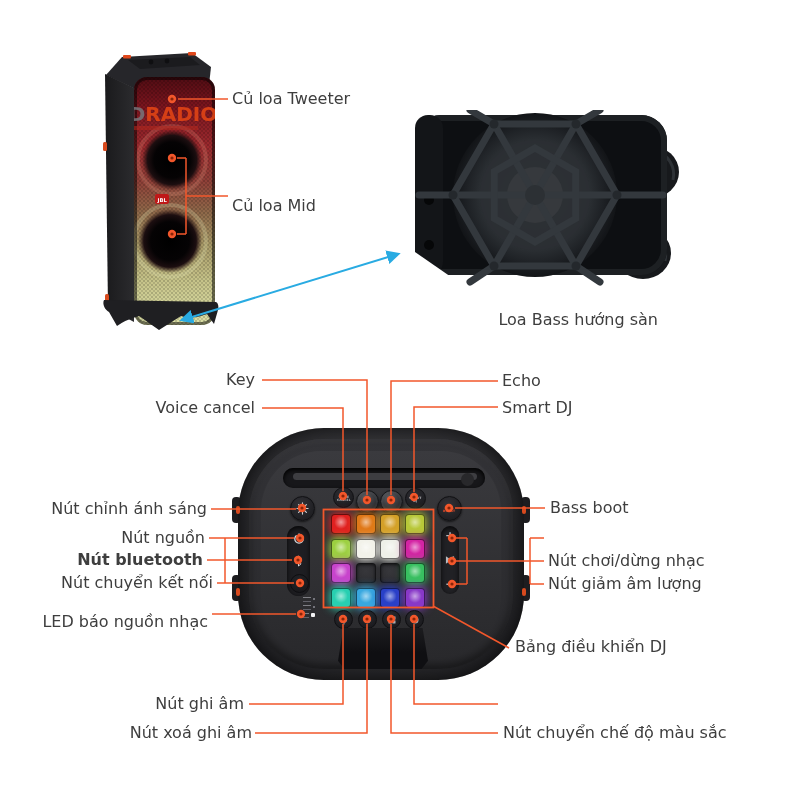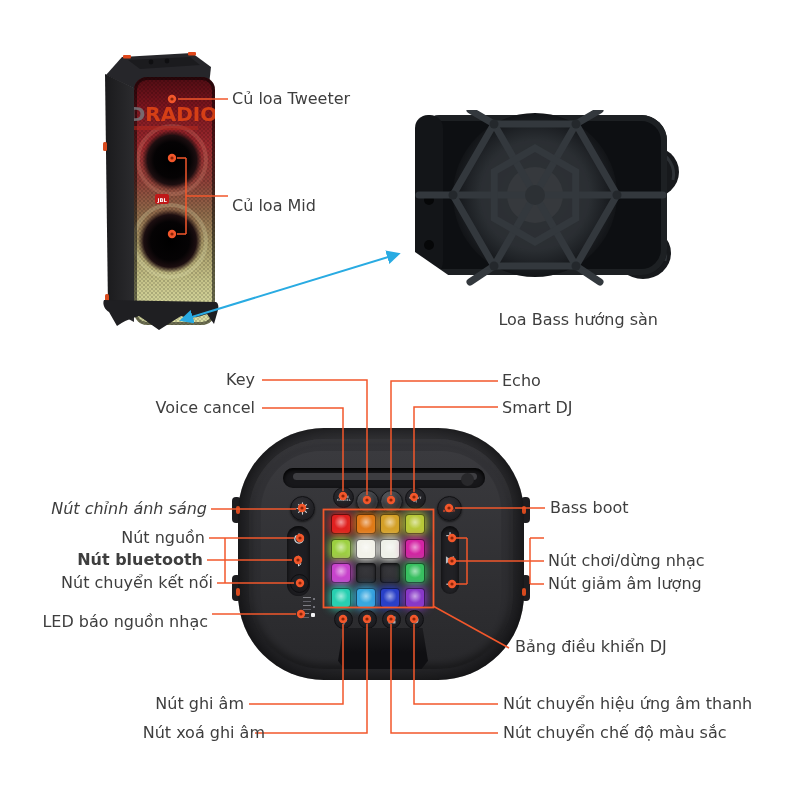--- a/index.html
+++ b/index.html
@@ -366,29 +366,28 @@
 
   <div class="label" style="left:232px;top:90px;">Củ loa Tweeter</div>
   <div class="label" style="left:232px;top:187px;margin-top:10px;">Củ loa Mid</div>
   <div class="label" style="left:408px;top:311px;width:250px;text-align:right;">Loa Bass hướng sàn</div>
 
   <div class="label r" style="right:545px;top:371px;text-align:center;">Key</div>
   <div class="label r" style="right:545px;top:399px;">Voice cancel</div>
   <div class="label" style="left:502px;top:372px;">Echo</div>
   <div class="label" style="left:502px;top:399px;">Smart DJ</div>
 
-  <div class="label r" style="right:593px;top:500px;font-style:italic;">Nút chỉnh ánh sáng</div>
+  <div class="label r" style="right:593px;top:500px;">Nút chỉnh ánh sáng</div>
   <div class="label r" style="right:595px;top:529px;">Nút nguồn</div>
   <div class="label r" style="right:597px;top:551px;font-weight:bold;">Nút bluetooth</div>
   <div class="label r" style="right:587px;top:574px;">Nút chuyển kết nối</div>
   <div class="label r" style="right:592px;top:605px;margin-top:8px;">LED báo nguồn nhạc</div>
 
   <div class="label" style="left:550px;top:499px;">Bass boot</div>
   <div class="label" style="left:548px;top:552px;">Nút chơi/dừng nhạc</div>
   <div class="label" style="left:548px;top:575px;">Nút giảm âm lượng</div>
   <div class="label" style="left:515px;top:638px;">Bảng điều khiển DJ</div>
 
   <div class="label r" style="right:556px;top:695px;">Nút ghi âm</div>
-  <div class="label r" style="right:535px;top:724px;margin-left:20px;">Nút xoá ghi âm</div>
-  <div class="label" style="left:503px;top:695px;">Nút chuyển hiệu ứng âm thanh</div>
+  <div class="label r" style="right:548px;top:724px;margin-left:20px;">Nút xoá ghi âm</div>
   <div class="label" style="left:503px;top:724px;">Nút chuyển chế độ màu sắc</div>
 
 </div>
 
 </body></html>

